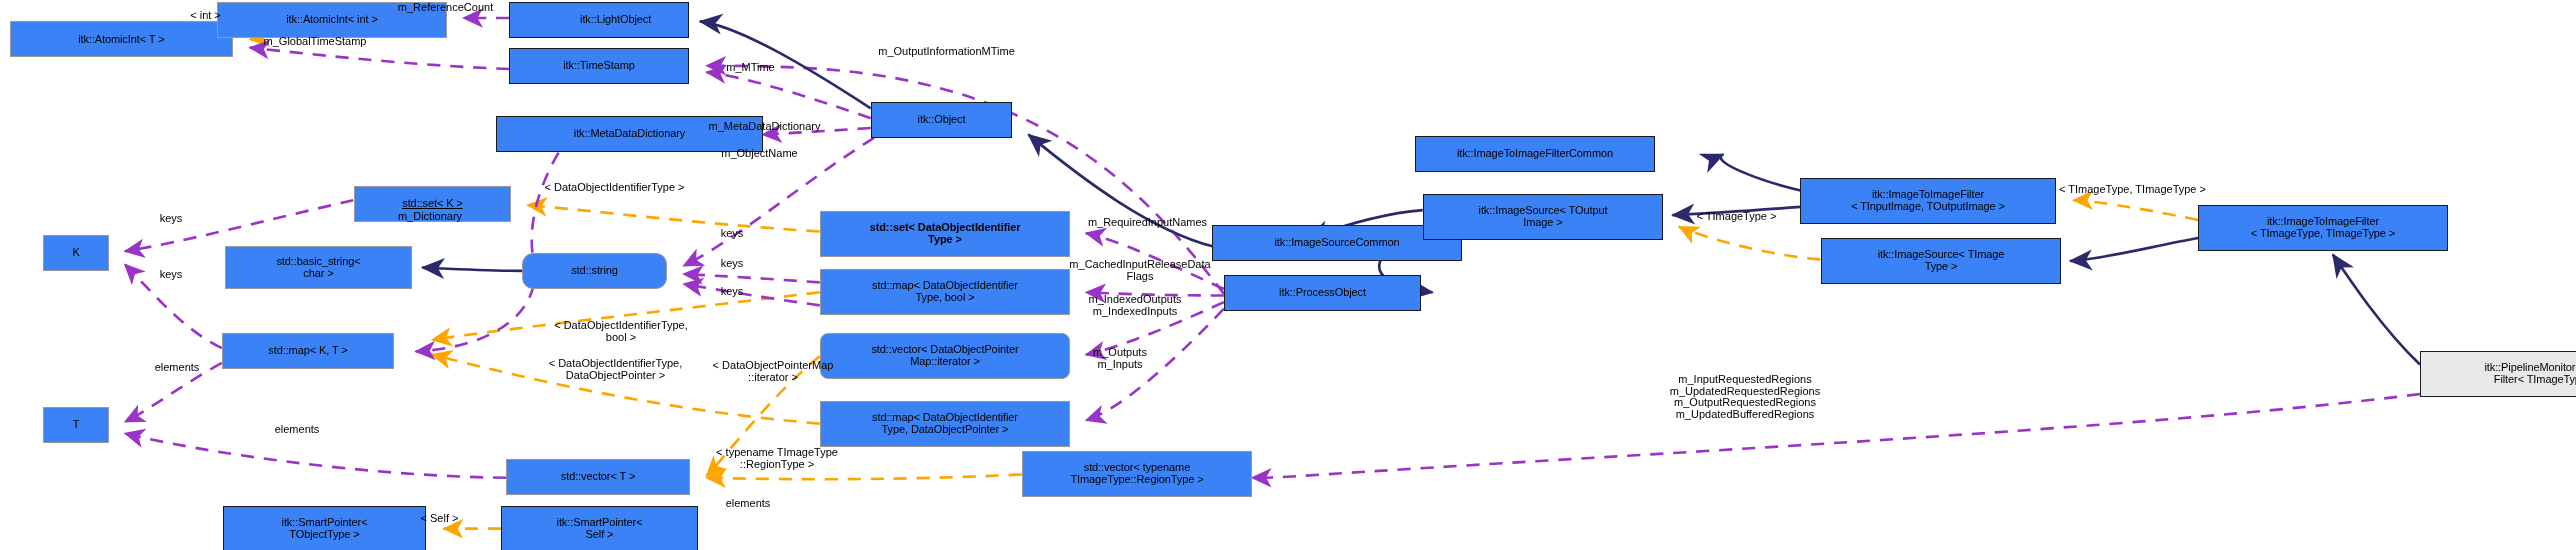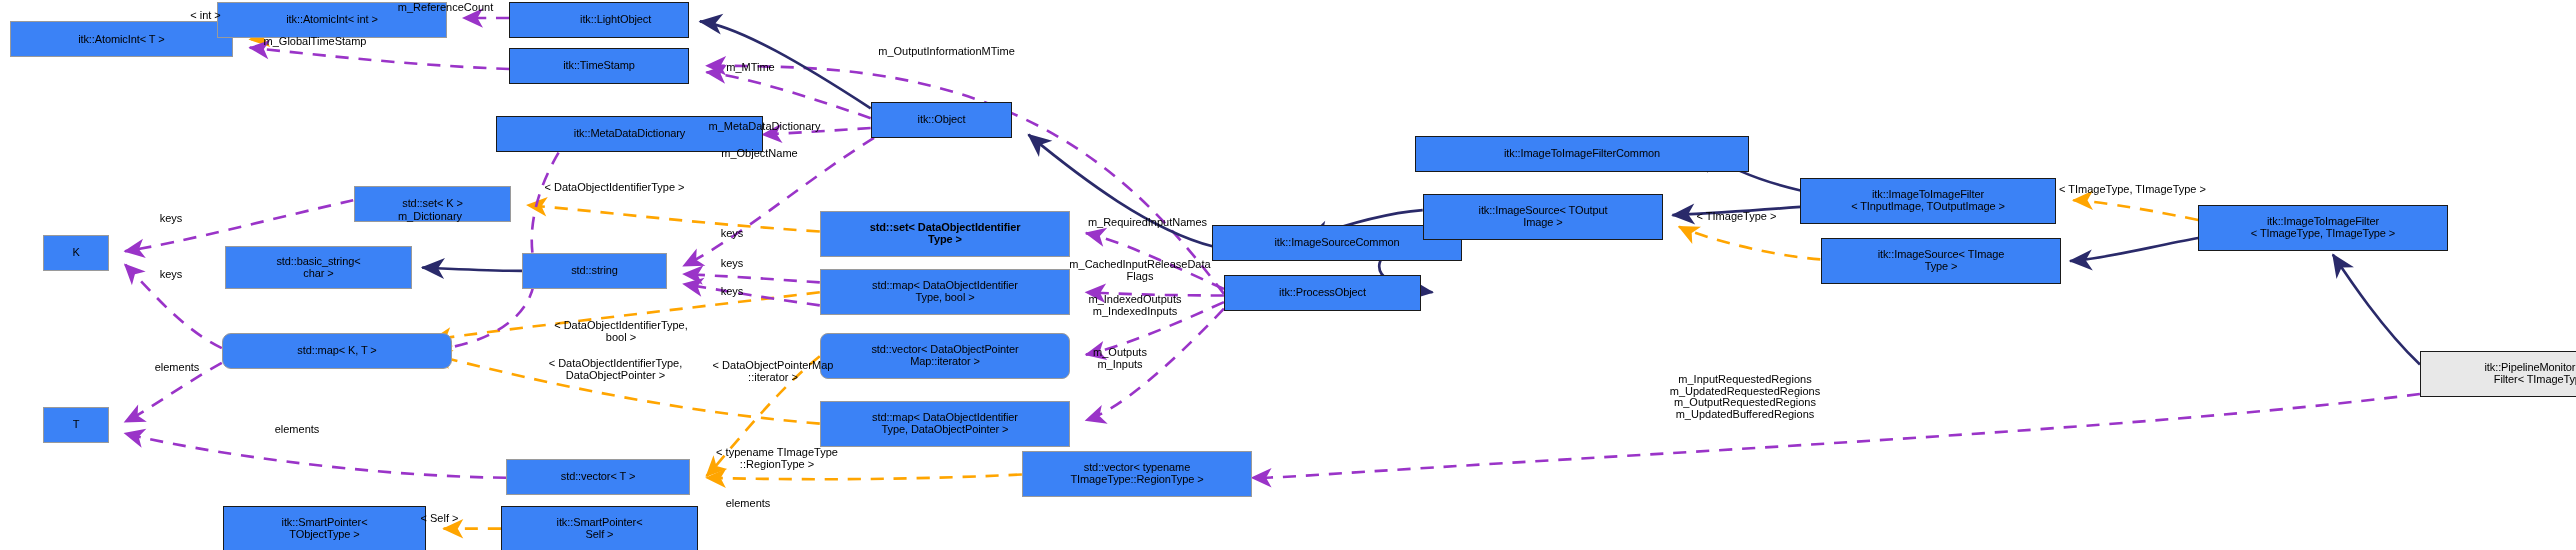--- a/index.html
+++ b/index.html
@@ -105,42 +105,42 @@
   <div id="nodes-layer">
       <div class="node thin" style="left: 9.8px; top: 21.3px; width: 223px; height: 36px;">itk::AtomicInt&lt; T &gt;</div>
       <div class="node thin" style="left: 217px; top: 1.8px; width: 230px; height: 36px;">itk::AtomicInt&lt; int &gt;</div>
       <div class="node bold" style="left: 509px; top: 1.8px; width: 180px; height: 36px; padding-left: 36px;">itk::LightObject</div>
       <div class="node bold" style="left: 509px; top: 48px; width: 180px; height: 36px;">itk::TimeStamp</div>
       <div class="node bold" style="left: 496px; top: 116px; width: 267px; height: 36px;">itk::MetaDataDictionary</div>
       <div class="node bold" style="left: 871px; top: 102px; width: 141px; height: 36px;">itk::Object</div>
       <div class="node thin" style="left: 43px; top: 235px; width: 66px; height: 36px;">K</div>
       <div class="node thin" style="left: 225px; top: 246px; width: 187px; height: 43px;">std::basic_string&lt;
 char &gt;</div>
-      <div class="node thin" style="left: 354px; top: 186px; width: 157px; height: 36px;">std::set&lt; K &gt;</div>
-      <div class="node thin" style="left: 522px; top: 253px; width: 145px; height: 36px;">std::string</div>
-      <div class="node thin" style="left: 222px; top: 333px; width: 230px; height: 36px; border-radius: 9px;">std::map&lt; K, T &gt;</div>
+      <div class="node thin" style="left: 354px; top: 186px; width: 157px; height: 36px; text-decoration: underline;">std::set&lt; K &gt;</div>
+      <div class="node thin" style="left: 522px; top: 253px; width: 145px; height: 36px; border-radius: 11px;">std::string</div>
+      <div class="node thin" style="left: 222px; top: 333px; width: 172px; height: 36px;">std::map&lt; K, T &gt;</div>
       <div class="node thin" style="left: 43px; top: 407px; width: 66px; height: 36px;">T</div>
       <div class="node thin" style="left: 506px; top: 459px; width: 184px; height: 36px;">std::vector&lt; T &gt;</div>
       <div class="node bold" style="left: 223px; top: 506px; width: 203px; height: 46px;">itk::SmartPointer&lt;
 TObjectType &gt;</div>
       <div class="node bold" style="left: 501px; top: 506px; width: 197px; height: 46px;">itk::SmartPointer&lt;
 Self &gt;</div>
       <div class="node thin" style="left: 820px; top: 211px; width: 250px; height: 46px; font-weight: bold;">std::set&lt; DataObjectIdentifier
 Type &gt;</div>
       <div class="node thin" style="left: 820px; top: 269px; width: 250px; height: 46px;">std::map&lt; DataObjectIdentifier
 Type, bool &gt;</div>
       <div class="node thin" style="left: 820px; top: 333px; width: 250px; height: 46px; border-radius: 8px;">std::vector&lt; DataObjectPointer
 Map::iterator &gt;</div>
       <div class="node thin" style="left: 820px; top: 401px; width: 250px; height: 46px;">std::map&lt; DataObjectIdentifier
 Type, DataObjectPointer &gt;</div>
       <div class="node thin" style="left: 1022px; top: 451px; width: 230px; height: 46px;">std::vector&lt; typename
 TImageType::RegionType &gt;</div>
       <div class="node bold" style="left: 1212px; top: 225px; width: 250px; height: 36px;">itk::ImageSourceCommon</div>
       <div class="node bold" style="left: 1224px; top: 275px; width: 197px; height: 36px;">itk::ProcessObject</div>
-      <div class="node bold" style="left: 1415px; top: 136px; width: 334px; height: 36px;">itk::ImageToImageFilterCommon</div>
+      <div class="node bold" style="left: 1415px; top: 136px; width: 240px; height: 36px;">itk::ImageToImageFilterCommon</div>
       <div class="node bold" style="left: 1423px; top: 194px; width: 240px; height: 46px;">itk::ImageSource&lt; TOutput
 Image &gt;</div>
       <div class="node bold" style="left: 1821px; top: 238px; width: 240px; height: 46px;">itk::ImageSource&lt; TImage
 Type &gt;</div>
       <div class="node bold" style="left: 1800px; top: 178px; width: 256px; height: 46px;">itk::ImageToImageFilter
 &lt; TInputImage, TOutputImage &gt;</div>
       <div class="node bold" style="left: 2198px; top: 205px; width: 250px; height: 46px;">itk::ImageToImageFilter
 &lt; TImageType, TImageType &gt;</div>
       <div class="node focus" style="left: 2420px; top: 351px; width: 250px; height: 46px;">itk::PipelineMonitorImage
 Filter&lt; TImageType &gt;</div>

